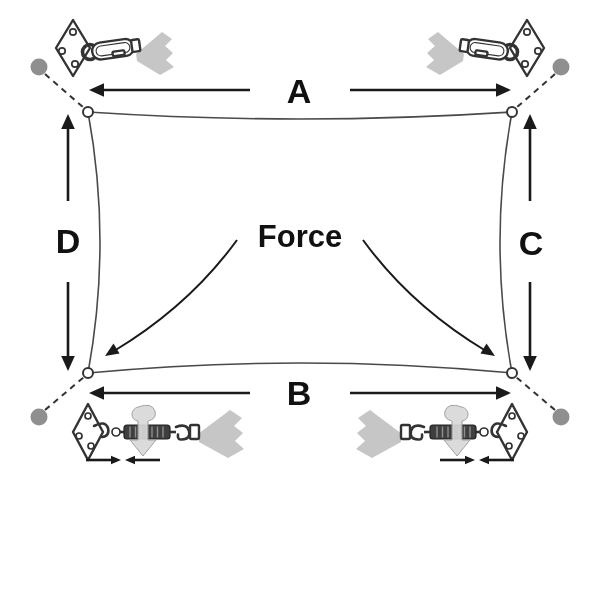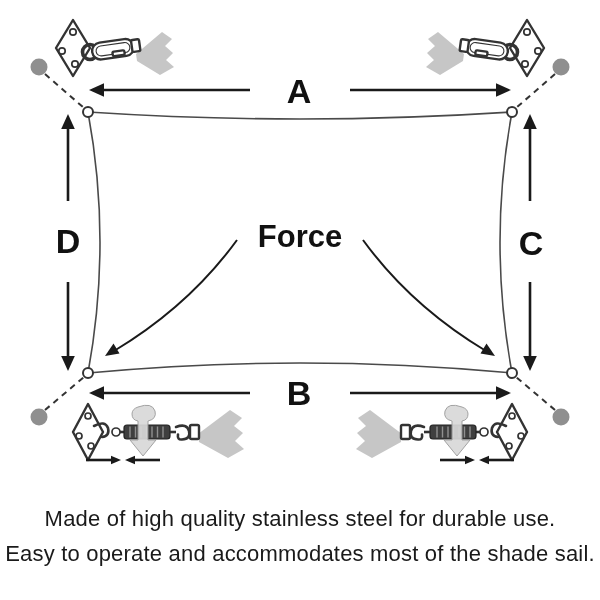--- a/index.html
+++ b/index.html
@@ -140,18 +140,14 @@
     <text class="side-label" x="68" y="253">D</text>
     <text class="side-label" x="531" y="255">C</text>
     <text class="force-label" x="300" y="247">Force</text>
 
     <use href="#sym-hook" transform="translate(56,20)"></use>
     <use href="#sym-hook" transform="translate(544,20) scale(-1,1)"></use>
     <use href="#sym-turnbuckle" transform="translate(72,402)"></use>
     <use href="#sym-turnbuckle" transform="translate(528,402) scale(-1,1)"></use>
   </svg>
 
-  <div class="caption">
-    <div>Made of high quality stainless steel for durable use.</div>
-    <div>Easy to operate and accommodates most of the shade sail.</div>
-  </div>
 
 </div>
 
 </body></html>

